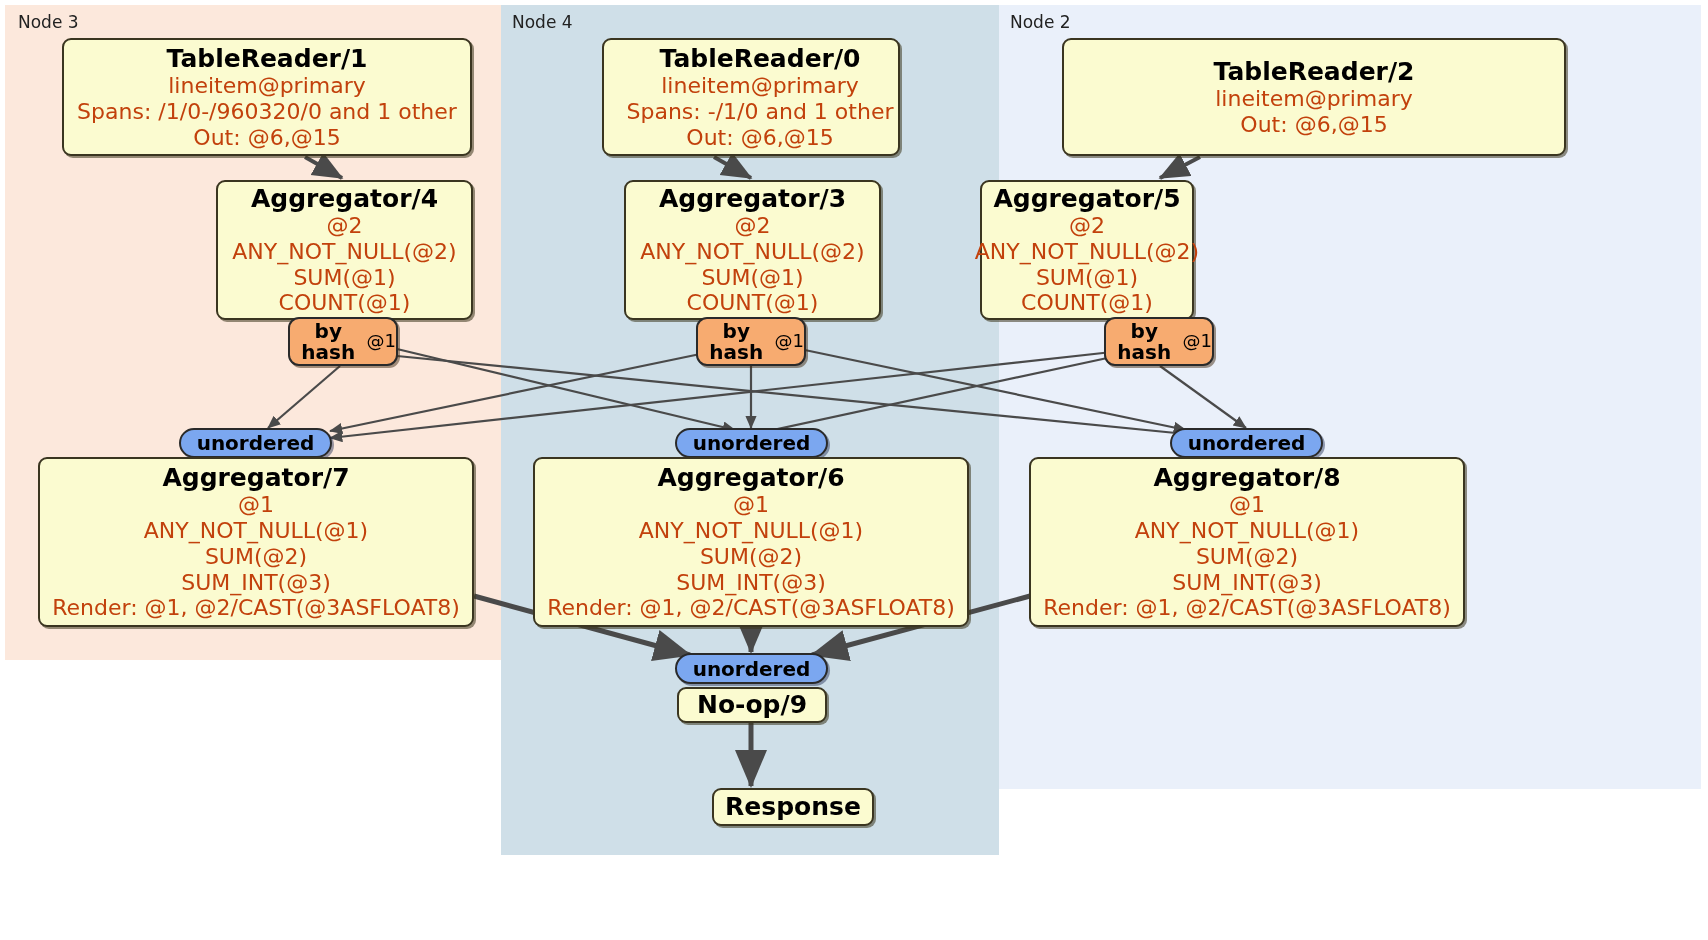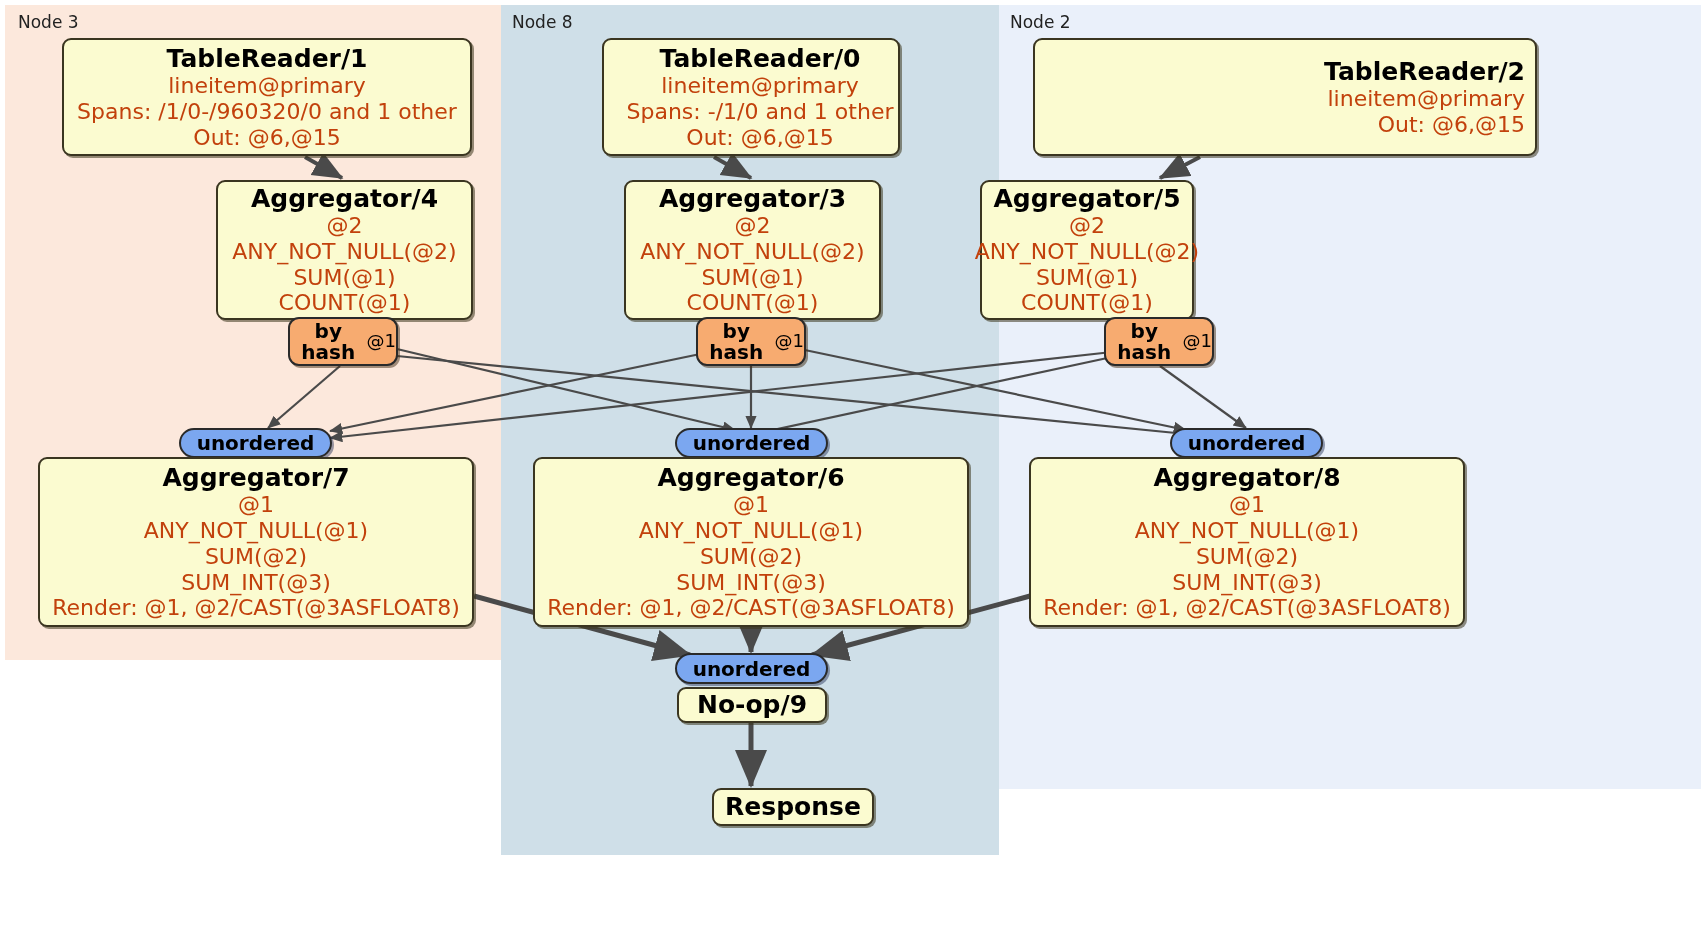--- a/index.html
+++ b/index.html
@@ -38,21 +38,21 @@
 <div id="stage">
 
   <div class="node-region" style="left:5px;top:5px;width:496px;height:655px;background:#fce8dc;">
   </div>
   <div class="node-region" style="left:501px;top:5px;width:498px;height:850px;background:#cfdfe8;">
   </div>
   <div class="node-region" style="left:999px;top:5px;width:702px;height:784px;background:#eaf0fa;">
   </div>
 
   <div class="node-label" style="left:18px;top:14px;">Node 3</div>
-  <div class="node-label" style="left:512px;top:14px;">Node 8</div>
+  <div class="node-label" style="left:512px;top:14px;">Node 4</div>
   <div class="node-label" style="left:1010px;top:14px;">Node 2</div>
 
   <svg class="edges" viewBox="0 0 1708 940">
     <defs>
       <marker id="ah" markerWidth="9" markerHeight="9" refX="7.2" refY="3.2" orient="auto" markerUnits="strokeWidth">
         <path d="M0,0 L7.6,3.2 L0,6.4 z" fill="#4a4a4a"></path>
       </marker>
       <marker id="ahb" markerWidth="7" markerHeight="7" refX="5.6" refY="2.6" orient="auto" markerUnits="strokeWidth">
         <path d="M0,0 L6,2.6 L0,5.2 z" fill="#4a4a4a"></path>
       </marker>
@@ -104,21 +104,21 @@
     <div class="ln">Out: @6,@15</div>
   </div>
 
   <div class="proc" style="left:602px;top:38px;width:298px;height:118px;padding-left:28px;">
     <div class="ttl">TableReader/0</div>
     <div class="ln">lineitem@primary</div>
     <div class="ln">Spans: -/1/0 and 1 other</div>
     <div class="ln">Out: @6,@15</div>
   </div>
 
-  <div class="proc" style="left:1033px;top:38px;width:504px;height:118px;align-items:flex-end;">
+  <div class="proc" style="left:1062px;top:38px;width:504px;height:118px;">
     <div class="ttl">TableReader/2</div>
     <div class="ln">lineitem@primary</div>
     <div class="ln">Out: @6,@15</div>
   </div>
 
   <div class="proc" style="left:216px;top:180px;width:257px;height:140px;">
     <div class="ttl">Aggregator/4</div>
     <div class="ln">@2</div>
     <div class="ln">ANY_NOT_NULL(@2)</div>
     <div class="ln">SUM(@1)</div>

